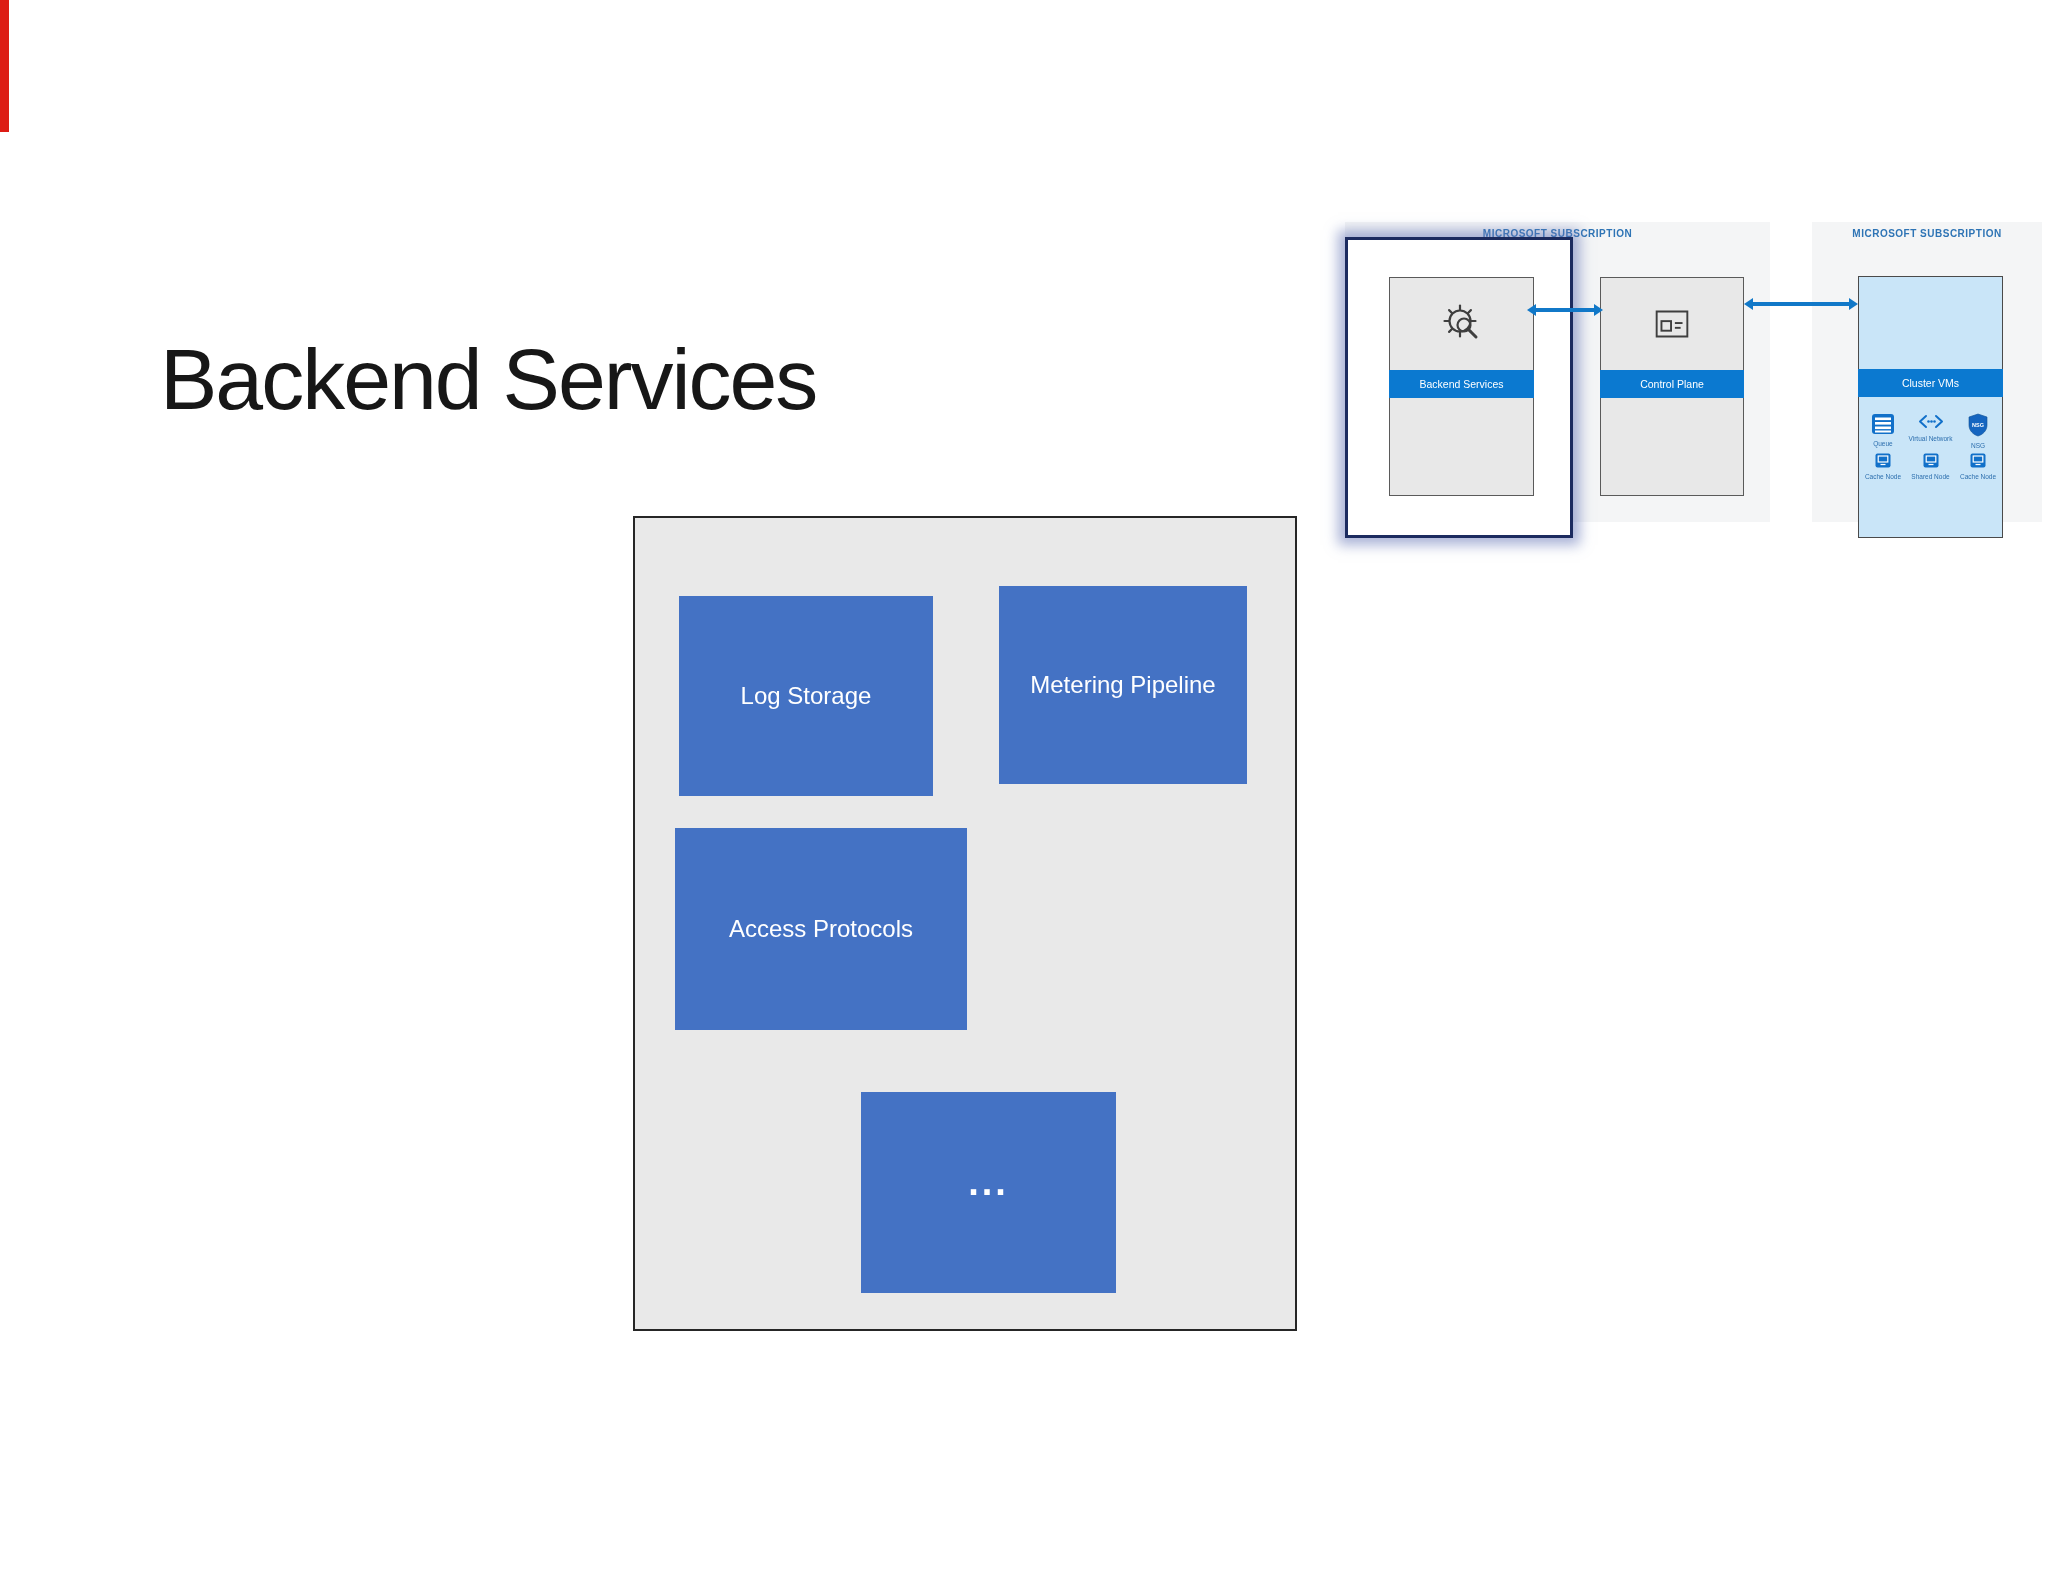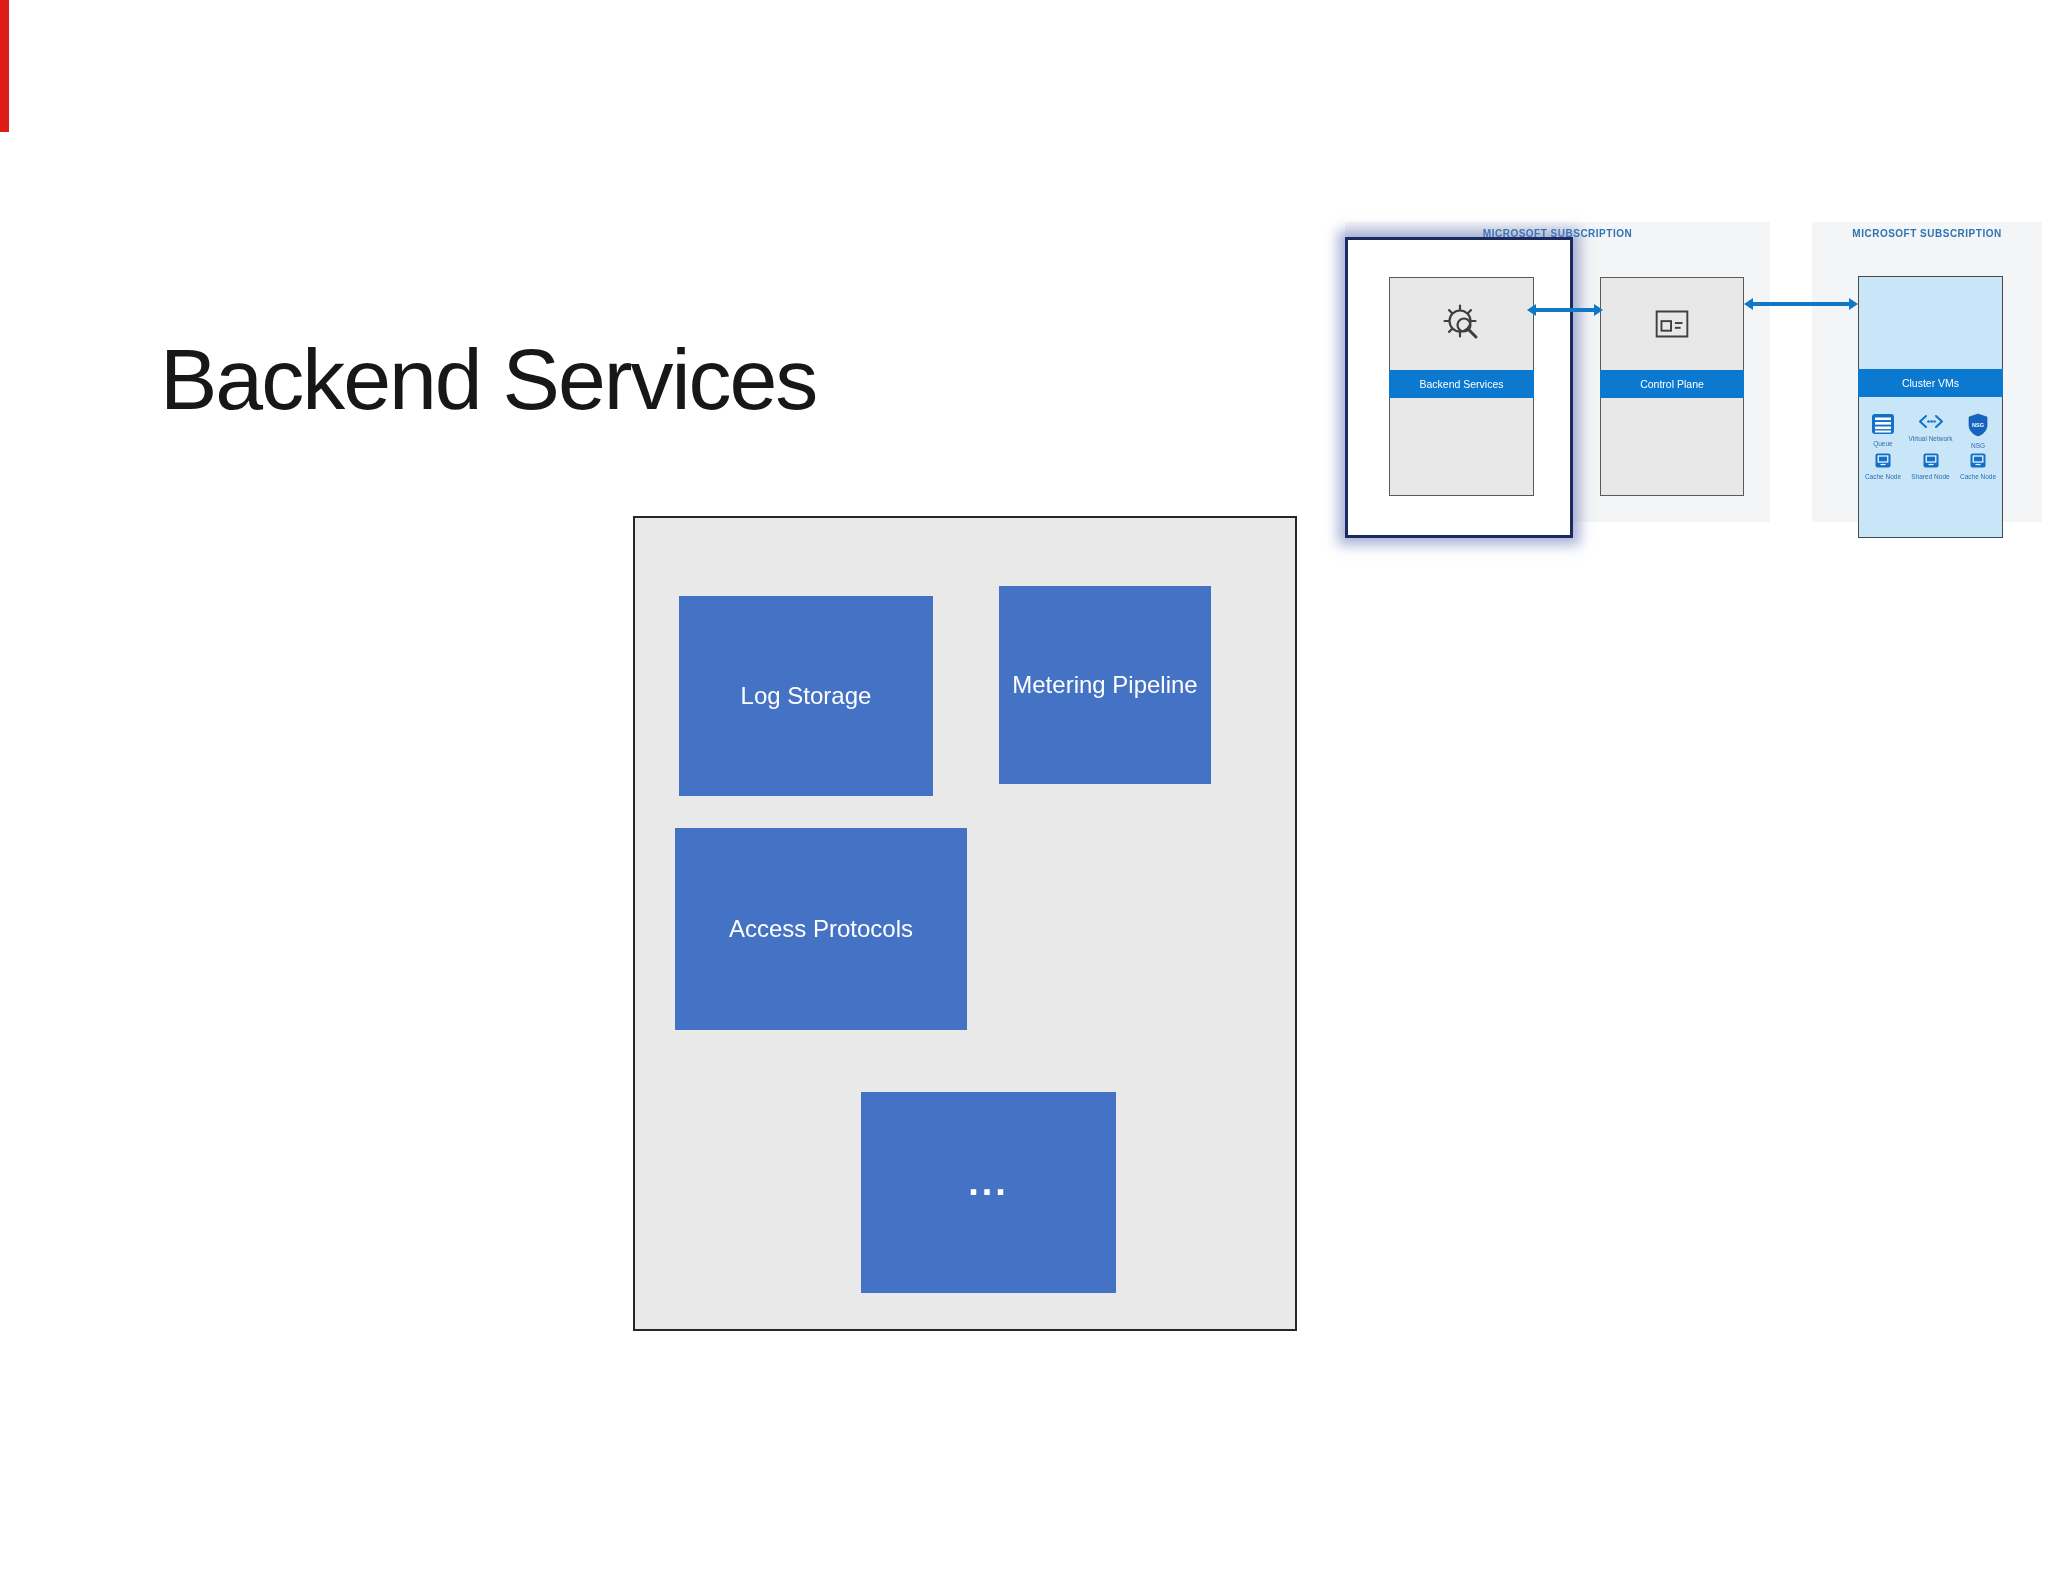--- a/index.html
+++ b/index.html
@@ -12,21 +12,21 @@
   
   .slide-title{position:absolute;left:160px;top:336px;font-size:86px;line-height:1;
                font-weight:300;letter-spacing:-2px;color:#171717;white-space:nowrap;}
 
   
   .main-panel{position:absolute;left:633px;top:516px;width:664px;height:815px;
               background:#e9e9e9;border:2px solid #262626;box-sizing:border-box;}
   .svc-box{position:absolute;background:#4472c4;color:#ffffff;display:flex;
            align-items:center;justify-content:center;font-size:24px;}
   .svc-box.b1{left:44px;top:66px;width:254px;height:200px;margin-top:12px;}
-  .svc-box.b2{left:364px;top:68px;width:212px;height:198px;}
+  .svc-box.b2{left:364px;top:68px;width:248px;height:198px;}
   .svc-box.b3{left:40px;top:310px;width:292px;height:202px;}
   .svc-box.b4{left:372px;top:313px;width:256px;height:205px;}
   .svc-box.b5{left:226px;top:574px;width:255px;height:201px;}
   .svc-box.b5 .dots{font-size:38px;font-weight:bold;letter-spacing:3px;transform:translateY(-10px);}
 
   
   .panel-bg{position:absolute;top:222px;height:300px;background:#f4f5f6;}
   .panel-bg.ms{left:1345px;width:425px;}
   .panel-bg.cust{left:1812px;width:230px;}
   .caption{position:absolute;top:228px;font-size:10px;font-weight:bold;color:#2e74b5;

